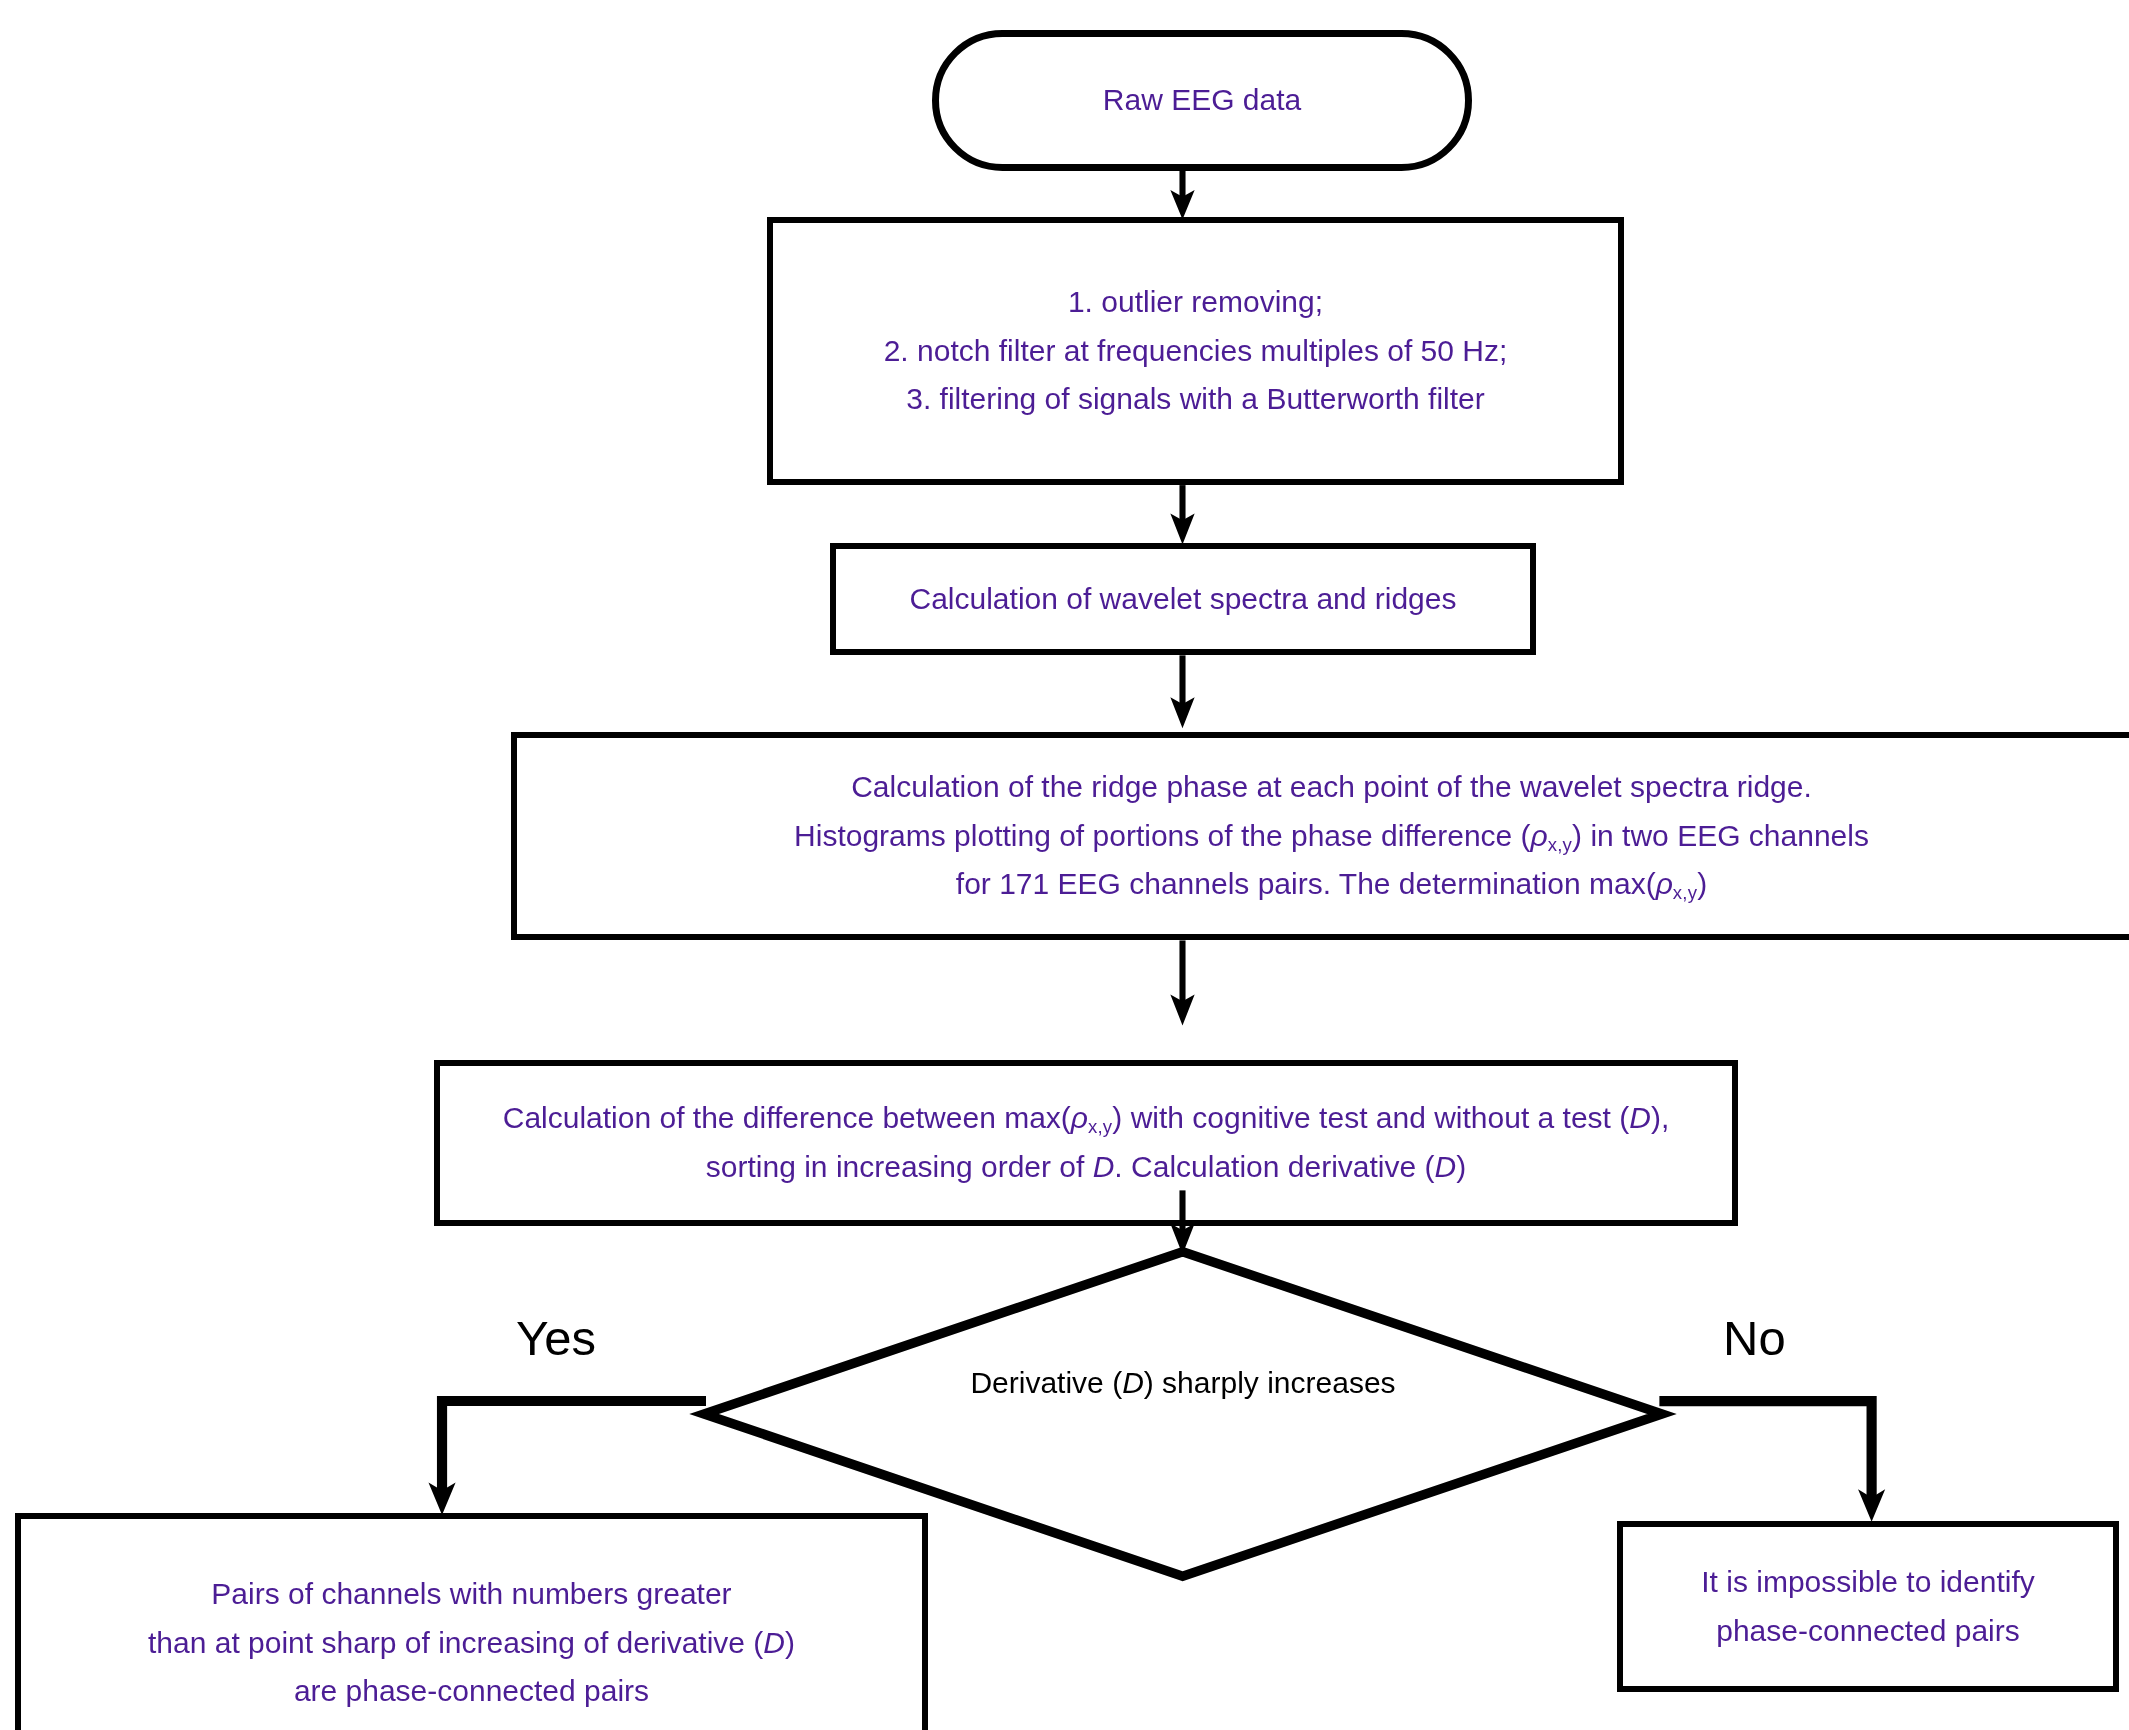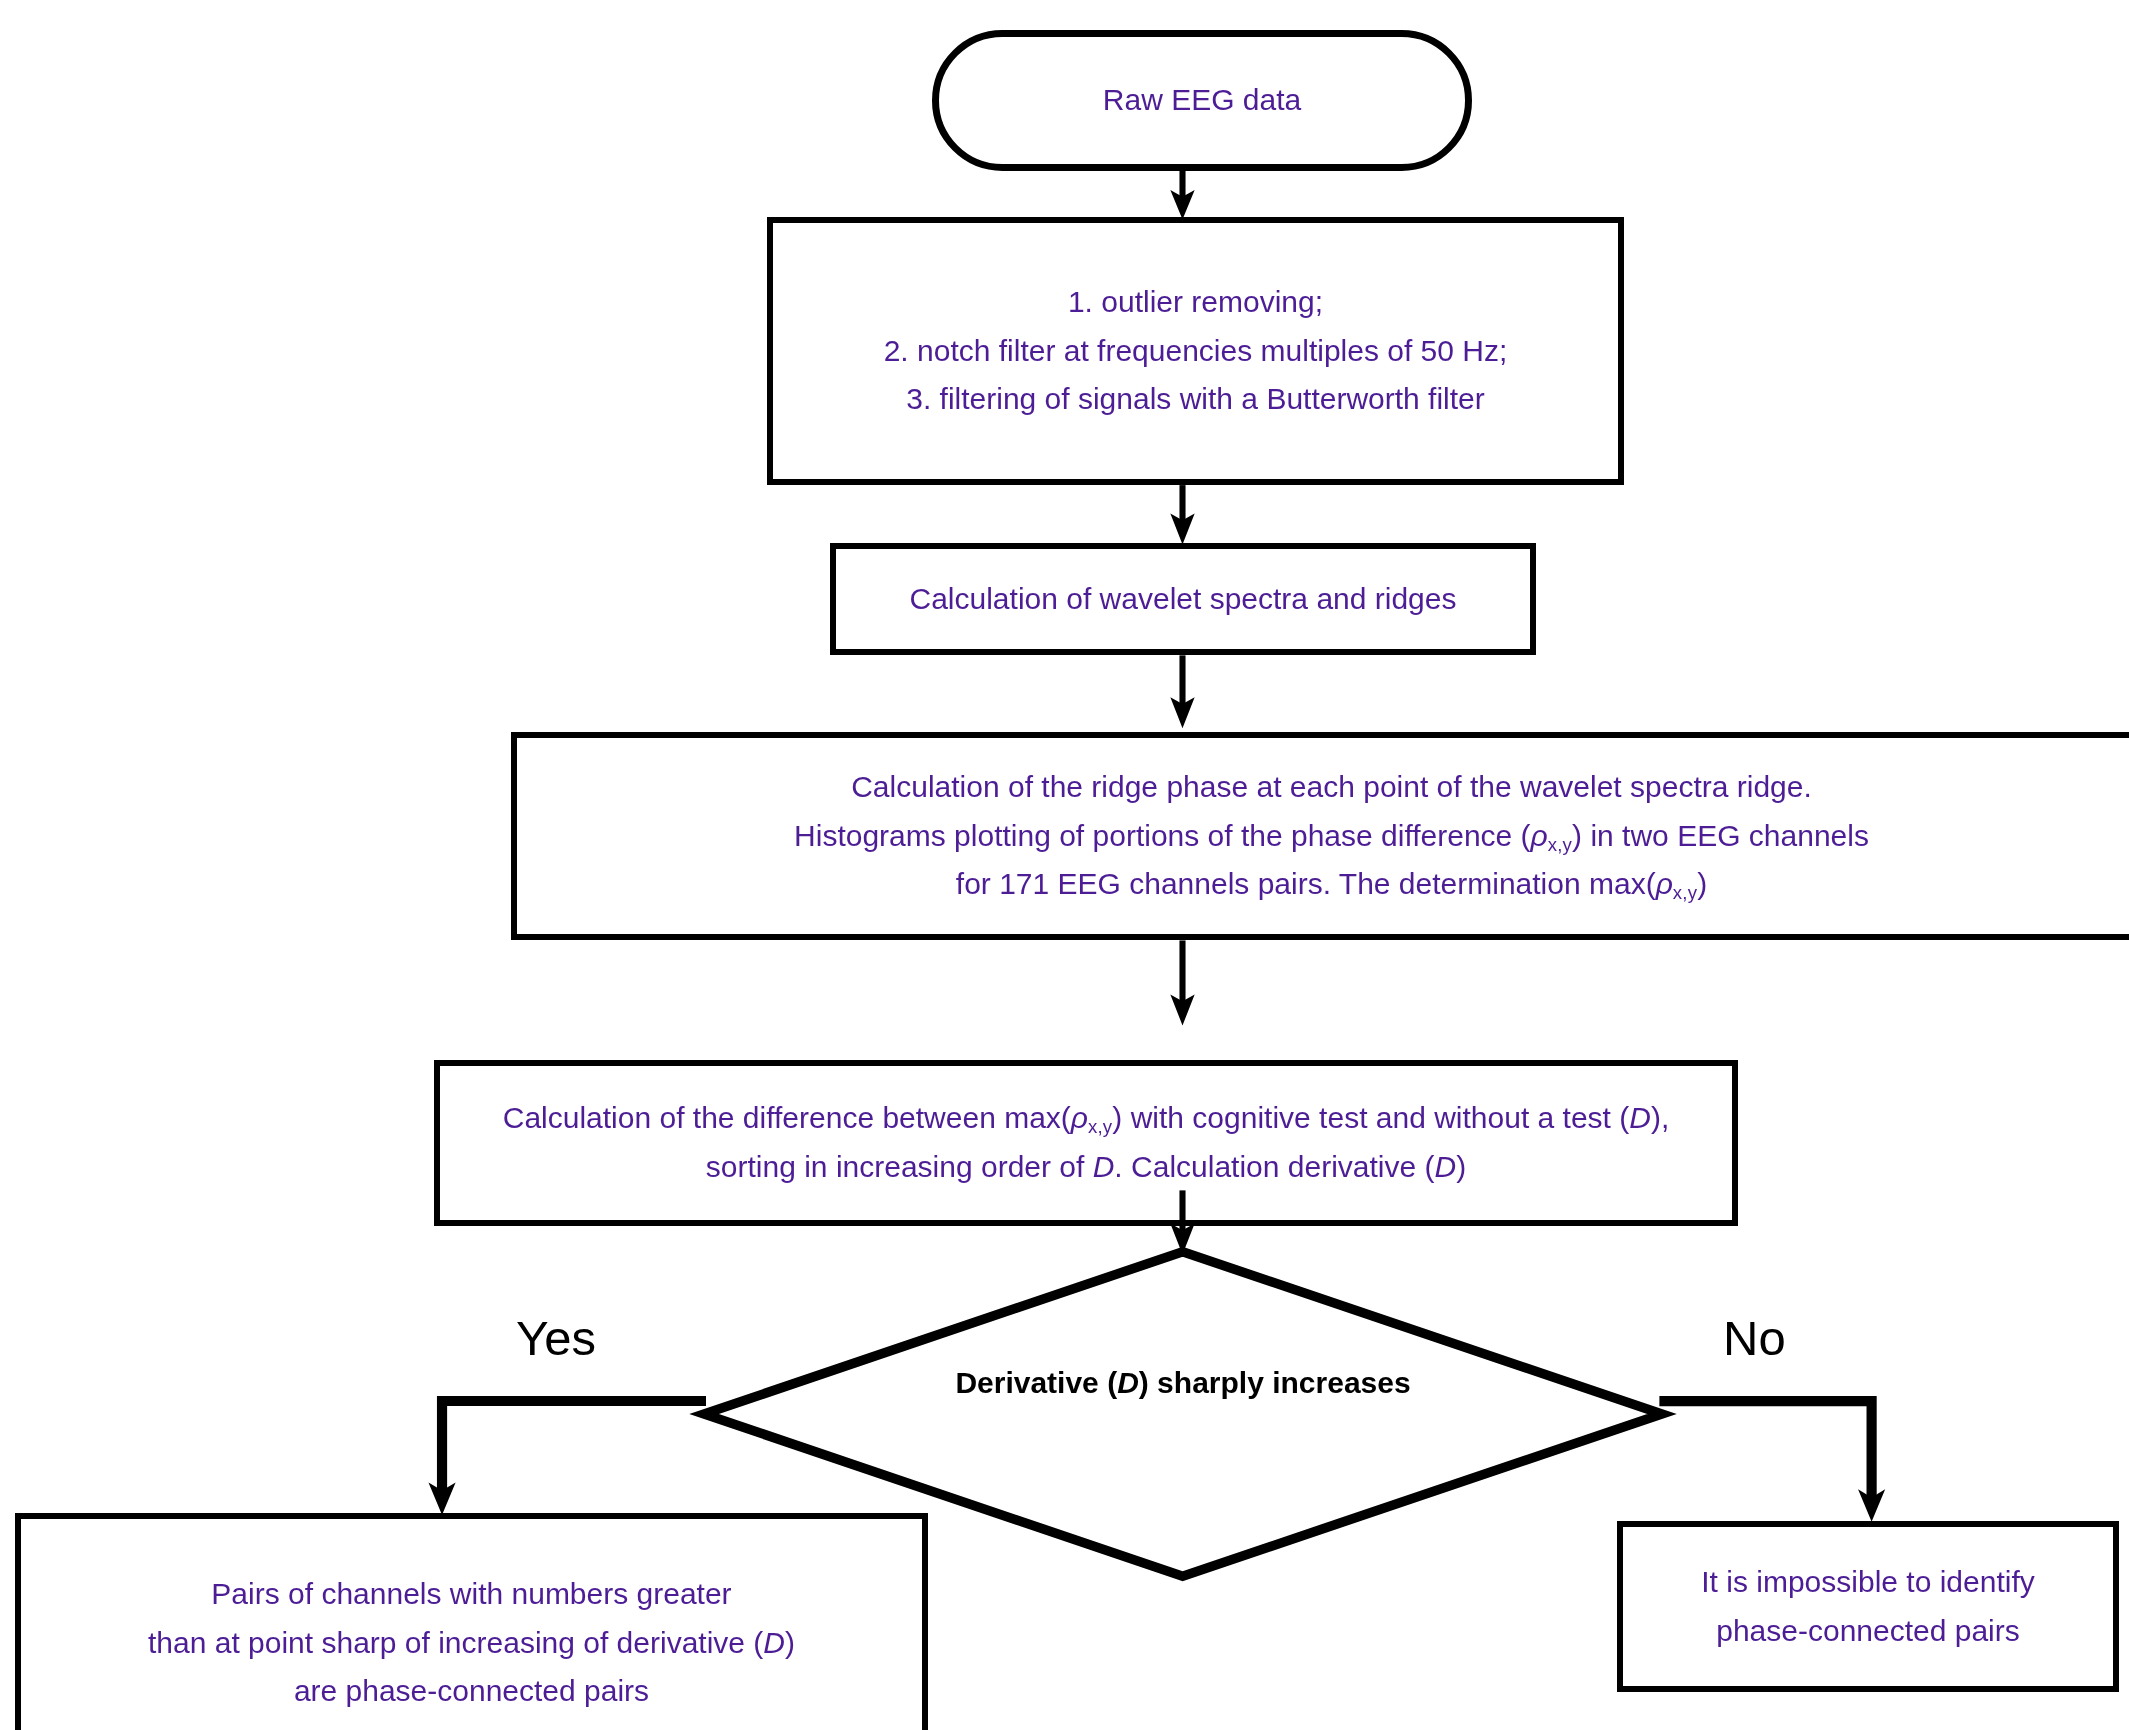--- a/index.html
+++ b/index.html
@@ -46,21 +46,20 @@
   .diamond-wrap svg {
     display: block;
     overflow: visible;
   }
   .diamond-label {
     position: absolute;
     font-size: 30px;
     white-space: nowrap;
     text-align: center;
     color: #000000;
-    font-weight: bold;
   }
   .branch-label {
     position: absolute;
     font-size: 49px;
     color: #000000;
     white-space: nowrap;
   }
   .connector {
     position: absolute;
     overflow: visible;

